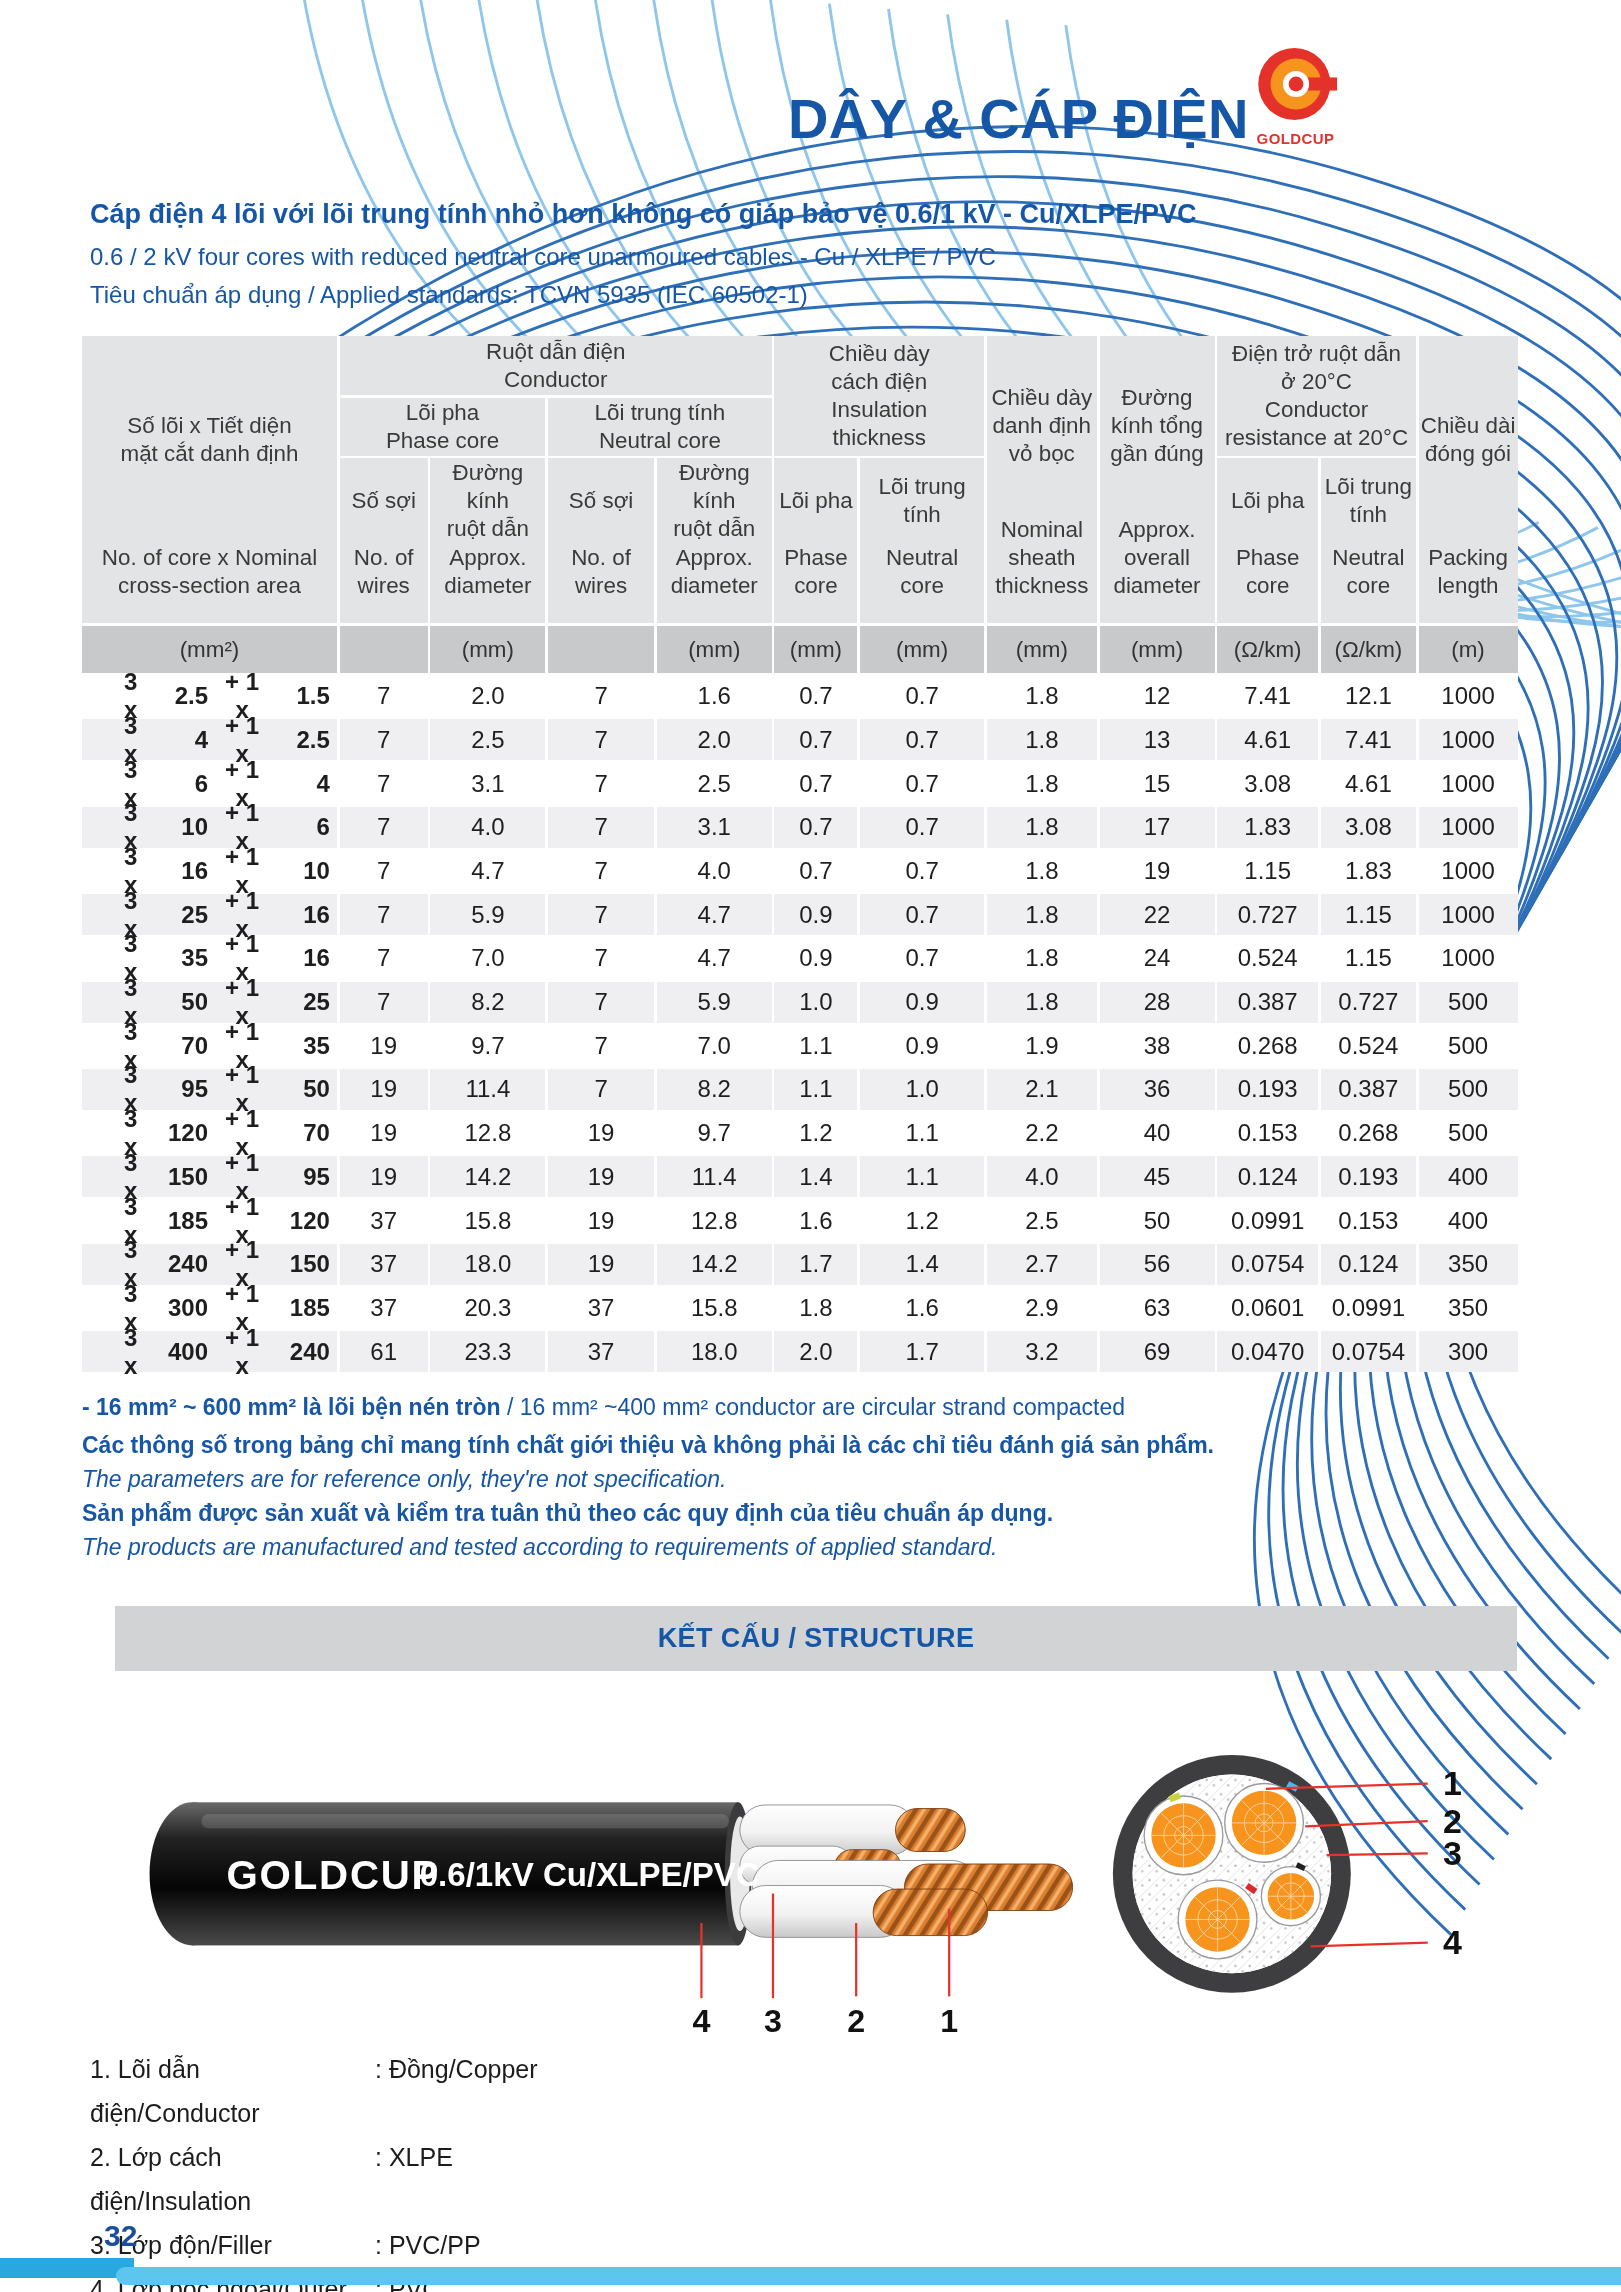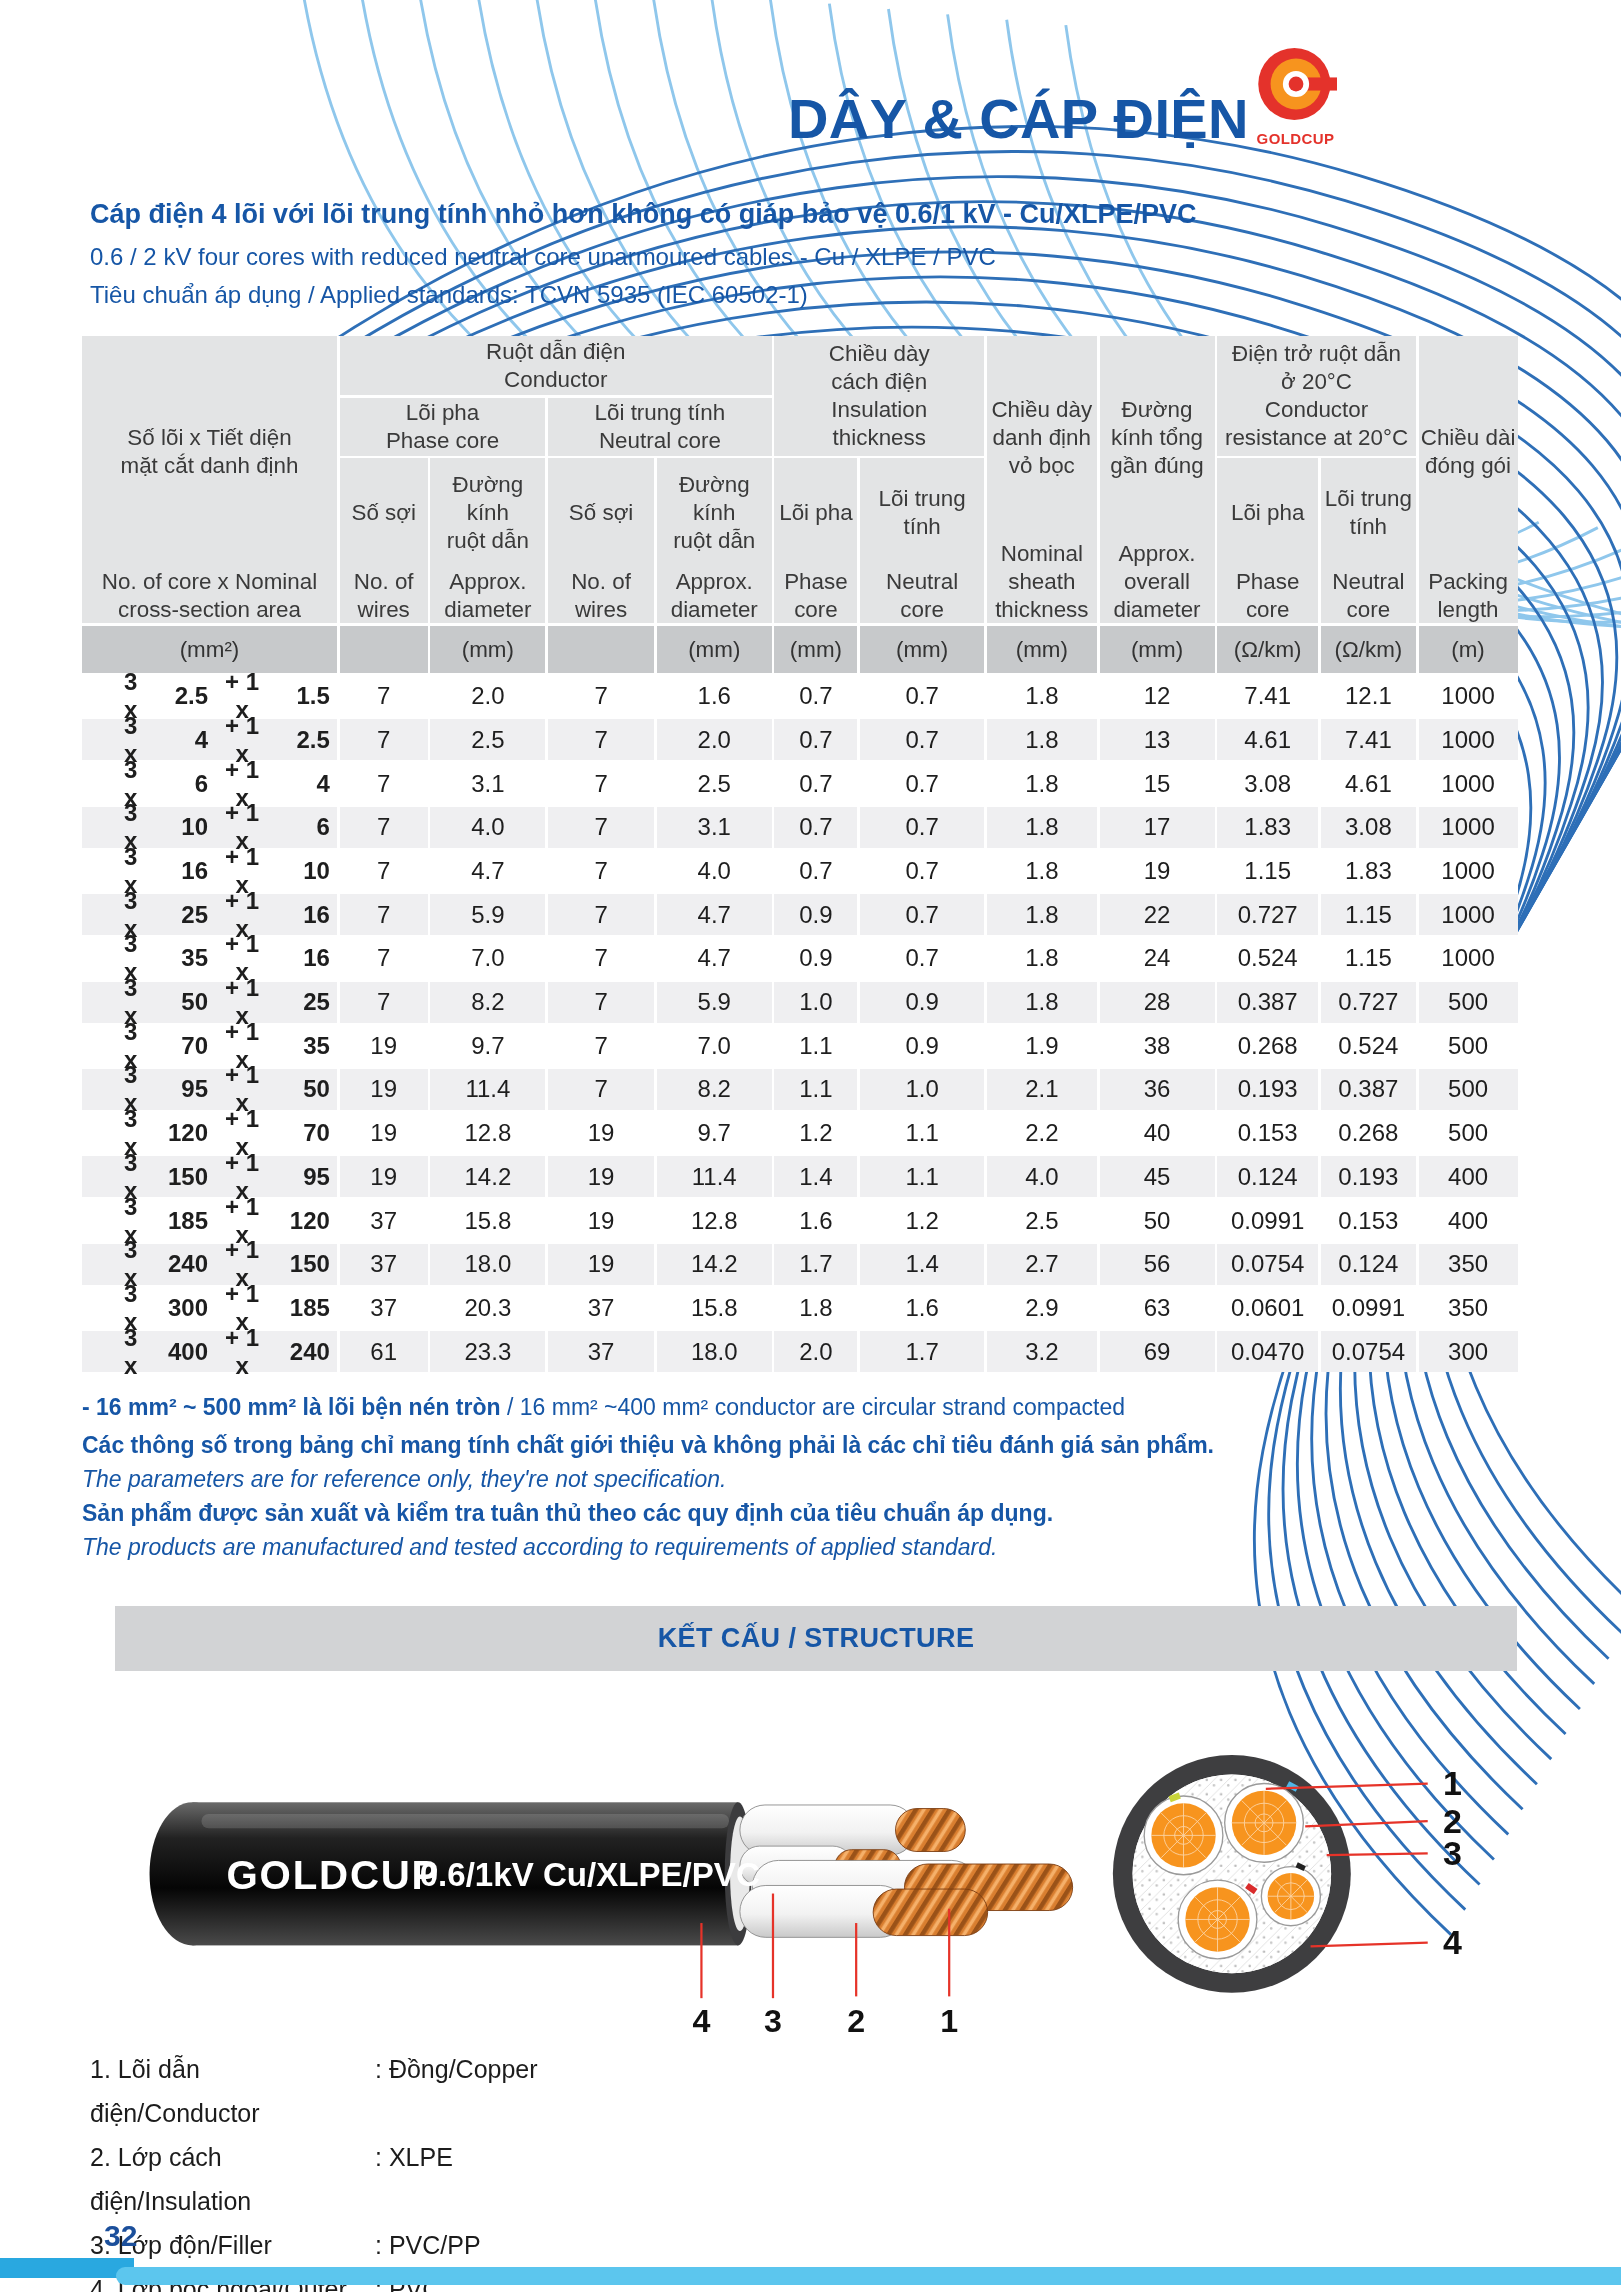--- a/index.html
+++ b/index.html
@@ -18,21 +18,21 @@
   .intro .t1{font-size:27px;font-weight:bold;margin:0 0 12.5px 0;white-space:nowrap;}
   .intro .t2{font-size:24px;margin:0 0 10.7px 0;white-space:nowrap;}
   .intro .t3{font-size:24px;margin:0;white-space:nowrap;}
   
   #tbl{position:absolute;left:82px;top:336px;z-index:2;background:#fff;display:grid;gap:2.7px;
      grid-template-columns:255px 88px 115px 106px 115px 83px 124px 110px 115px 101px 95px 99px;
      grid-template-rows:59px 58px 165px 47px repeat(16,41px);}
   .cell{display:flex;align-items:center;justify-content:center;text-align:center;}
   .h{background:#E3E4E5;color:#3A3A3A;font-size:22.4px;line-height:1.24;flex-direction:column;}
   .h .vn{flex:1;display:flex;align-items:center;justify-content:center;}
-  .h .en{padding-bottom:0;}
+  .h .en{padding-bottom:24px;}
   .h.grp{justify-content:center;}
   .h.grp .vn{flex:0 0 auto;}
   .h.grp .en{padding-bottom:0;}
   .gc1{grid-area:1/1/4/2;}
   .gcond{grid-area:1/2/2/6;}
   .gins{grid-area:1/6/3/8;}
   .gsheath{grid-area:1/8/4/9;}
   .goverall{grid-area:1/9/4/10;}
   .gres{grid-area:1/10/3/12;}
   .gpack{grid-area:1/12/4/13;}
@@ -501,21 +501,21 @@
     <div class="cell d even" style="grid-area: 20 / 6;">2.0</div>
     <div class="cell d even" style="grid-area: 20 / 7;">1.7</div>
     <div class="cell d even" style="grid-area: 20 / 8;">3.2</div>
     <div class="cell d even" style="grid-area: 20 / 9;">69</div>
     <div class="cell d even" style="grid-area: 20 / 10;">0.0470</div>
     <div class="cell d even" style="grid-area: 20 / 11;">0.0754</div>
     <div class="cell d even" style="grid-area: 20 / 12;">300</div>
   </div>
 
 <div class="notes">
-  <div class="n1"><span class="b" data-bind="notes.n1_bold">- 16 mm²  ~ 500 mm² là lõi bện nén tròn</span><span data-bind="notes.n1_rest"> / 16 mm² ~400 mm² conductor are circular strand compacted</span></div>
+  <div class="n1"><span class="b" data-bind="notes.n1_bold">- 16 mm²  ~ 600 mm² là lõi bện nén tròn</span><span data-bind="notes.n1_rest"> / 16 mm² ~400 mm² conductor are circular strand compacted</span></div>
   <div class="b" data-bind="notes.n2">Các thông số trong bảng chỉ mang tính chất giới thiệu và không phải là các chỉ tiêu đánh giá sản phẩm.</div>
   <div class="i" data-bind="notes.n3">The parameters are for reference only, they're not specification.</div>
   <div class="b" data-bind="notes.n4">Sản phẩm được sản xuất và kiểm tra tuân thủ theo các quy định của tiêu chuẩn áp dụng.</div>
   <div class="i" data-bind="notes.n5">The products are manufactured and tested according to requirements of applied standard.</div>
 </div>
 
 <div class="band">
   <span class="band-title" data-bind="structure.band_title">KẾT CẤU / STRUCTURE</span>
 </div>
 

